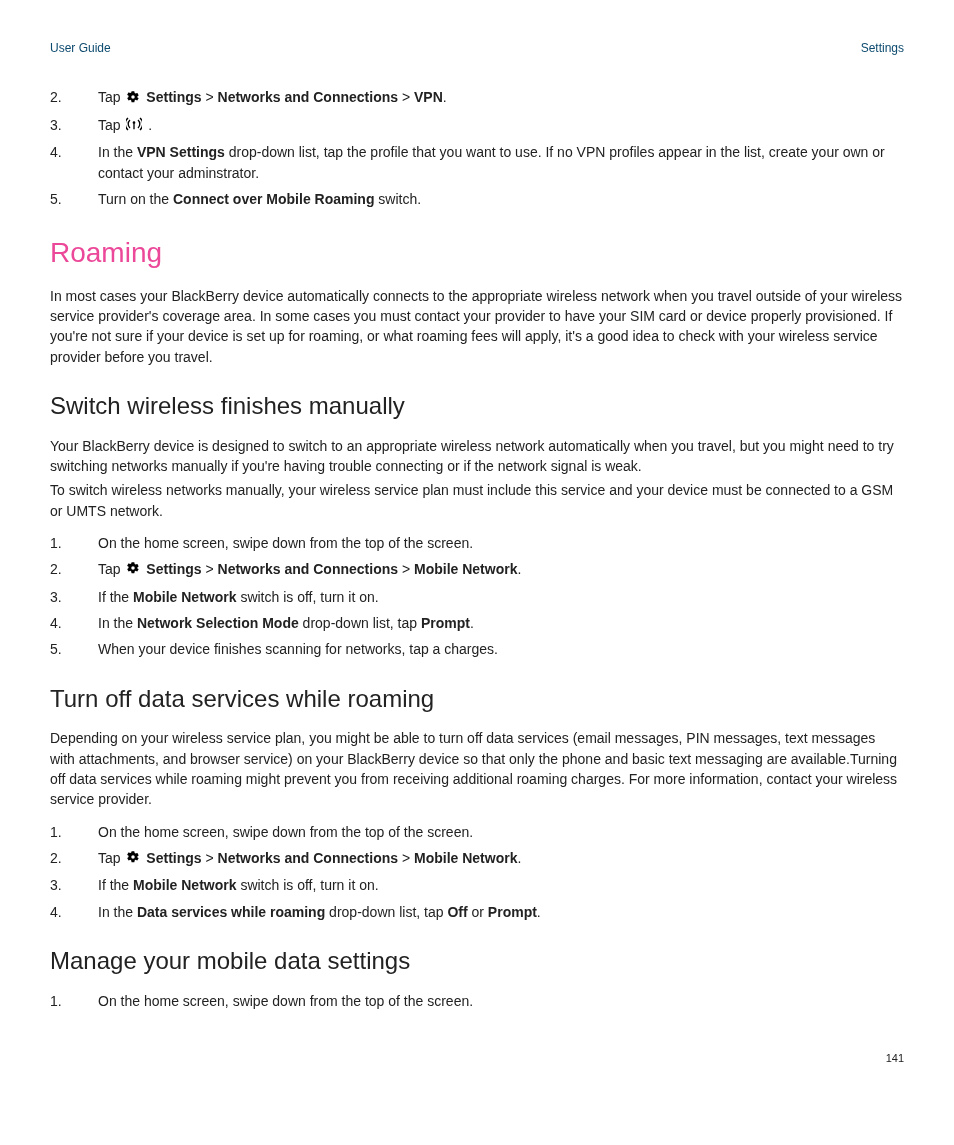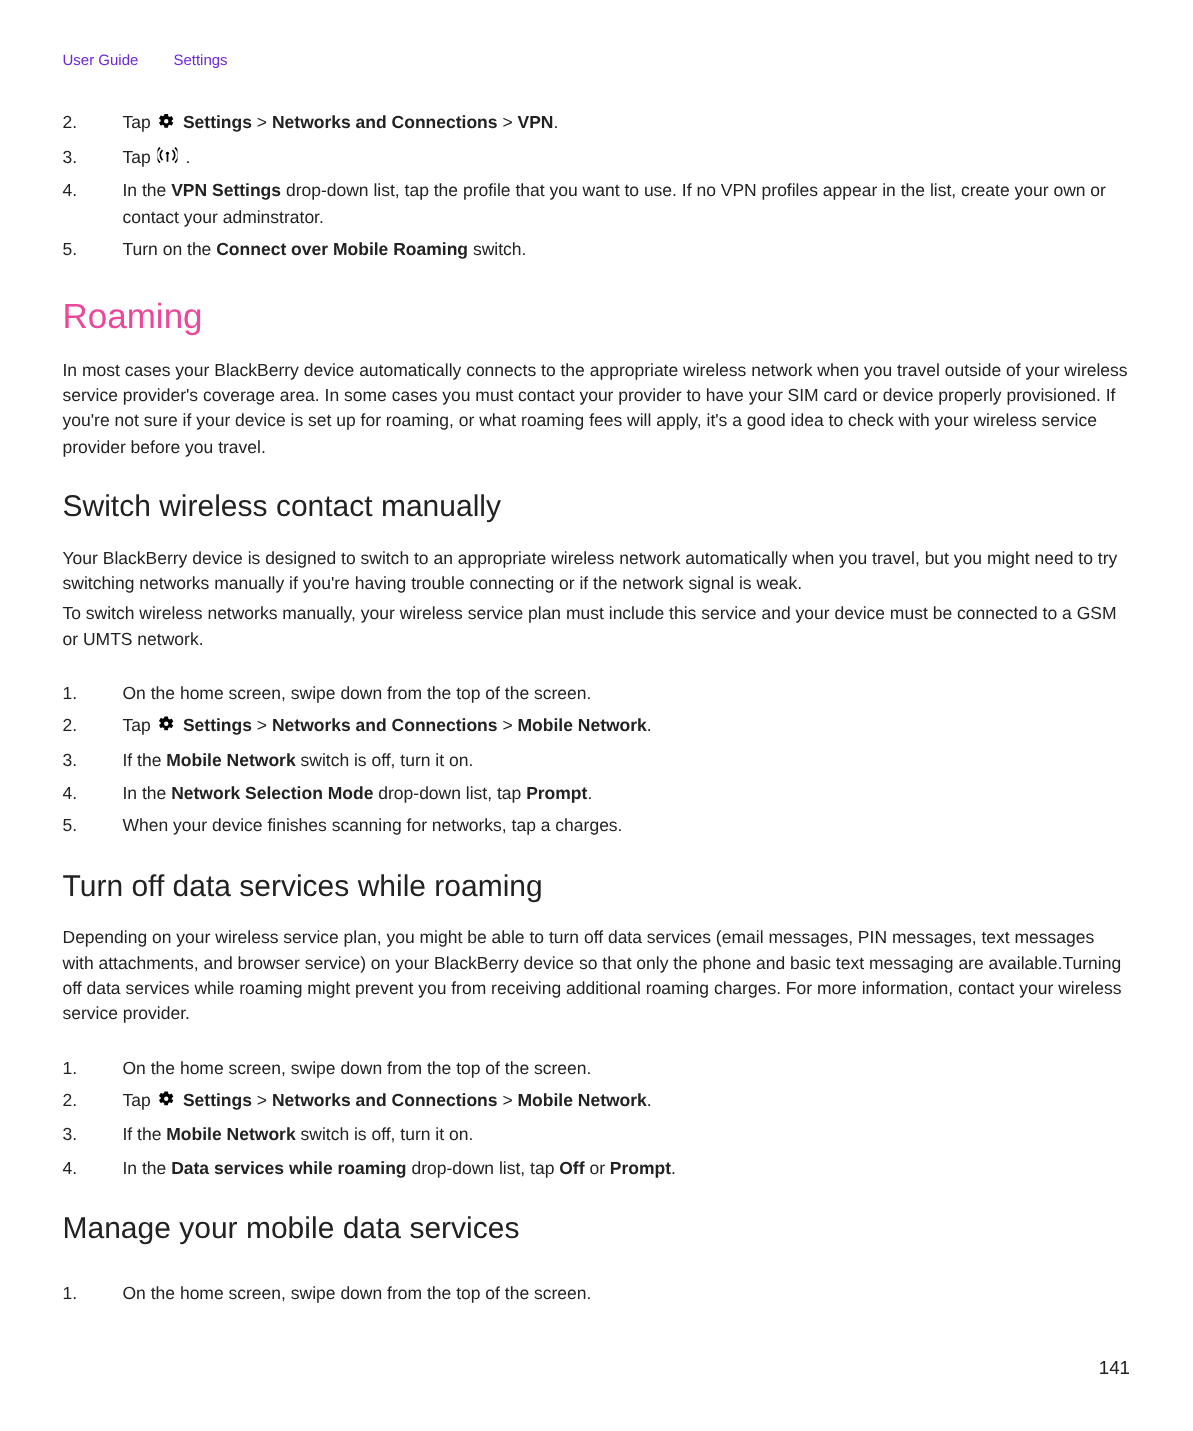--- a/index.html
+++ b/index.html
@@ -8,29 +8,29 @@
     font-family:"Helvetica Neue",Helvetica,Arial,sans-serif;
     font-size:14px;
     color:#222;
     line-height:1.45;
     width:954px;
     box-sizing:border-box;
     background:#fff;
   }
   .headerbar{
     display:flex;
-    justify-content:flex-start;
+    justify-content:space-between;
     font-size:12px;
-    color:#6d28d9;
+    color:#0c4a6e;
     margin-bottom:30px;
     gap:28px;
   }
   ol{
     padding-left:0;
-    margin:23px 0 18px 0;
+    margin:12px 0 18px 0;
     list-style:none;
     counter-reset:item var(--start,0);
   }
   ol>li{
     counter-increment:item;
     position:relative;
     padding-left:48px;
     margin:6px 0;
   }
   ol>li::before{
@@ -50,21 +50,21 @@
     font-weight:300;
     font-size:24px;
     margin:22px 0 12px 0;
     color:#222;
   }
   p{margin:4px 0;}
   b{font-weight:700;}
   .icon{display:inline-block;vertical-align:middle;margin:0 2px;}
   .pagenum{
     text-align:right;
-    font-size:15px;
+    font-size:11px;
     margin-top:40px;
   }
 </style>
 </head>
 <body>
 
 <div class="headerbar">
   <span>User Guide</span>
   <span>Settings</span>
 </div>
@@ -91,21 +91,21 @@
     <span>In the </span><b>VPN Settings</b><span> drop-down list, tap the profile that you want to use. If no VPN profiles appear in the list, create your own or contact your adminstrator.</span>
   </li>
   <li>
     <span>Turn on the </span><b>Connect over Mobile Roaming</b><span> switch.</span>
   </li>
 </ol>
 
 <h2>Roaming</h2>
 <p>In most cases your BlackBerry device automatically connects to the appropriate wireless network when you travel outside of your wireless service provider's coverage area. In some cases you must contact your provider to have your SIM card or device properly provisioned. If you're not sure if your device is set up for roaming, or what roaming fees will apply, it's a good idea to check with your wireless service provider before you travel.</p>
 
-<h3>Switch wireless contact manually</h3>
+<h3>Switch wireless finishes manually</h3>
 <p>Your BlackBerry device is designed to switch to an appropriate wireless network automatically when you travel, but you might need to try switching networks manually if you're having trouble connecting or if the network signal is weak.</p>
 <p>To switch wireless networks manually, your wireless service plan must include this service and your device must be connected to a GSM or UMTS network.</p>
 
 <ol>
   <li>On the home screen, swipe down from the top of the screen.</li>
   <li>
     <span>Tap </span>
     <span class="icon"><svg width="14" height="14" viewBox="0 0 24 24">
           <path fill="#000" d="M19.4 13a7.5 7.5 0 0 0 .1-1 7.5 7.5 0 0 0-.1-1l2.1-1.6a.5.5 0 0 0 .1-.6l-2-3.5a.5.5 0 0 0-.6-.2l-2.5 1a7.3 7.3 0 0 0-1.7-1l-.4-2.6a.5.5 0 0 0-.5-.4h-4a.5.5 0 0 0-.5.4L9 4.1a7.3 7.3 0 0 0-1.7 1l-2.5-1a.5.5 0 0 0-.6.2l-2 3.5a.5.5 0 0 0 .1.6L4.4 10a7.5 7.5 0 0 0-.1 1 7.5 7.5 0 0 0 .1 1l-2.1 1.6a.5.5 0 0 0-.1.6l2 3.5a.5.5 0 0 0 .6.2l2.5-1a7.3 7.3 0 0 0 1.7 1l.4 2.6a.5.5 0 0 0 .5.4h4a.5.5 0 0 0 .5-.4l.4-2.6a7.3 7.3 0 0 0 1.7-1l2.5 1a.5.5 0 0 0 .6-.2l2-3.5a.5.5 0 0 0-.1-.6ZM12 15a3 3 0 1 1 3-3 3 3 0 0 1-3 3Z"></path>
         </svg></span>
@@ -135,18 +135,18 @@
     <b>Settings</b><span> &gt; </span><b>Networks and Connections</b><span> &gt; </span><b>Mobile Network</b><span>.</span>
   </li>
   <li>
     <span>If the </span><b>Mobile Network</b><span> switch is off, turn it on.</span>
   </li>
   <li>
     <span>In the </span><b>Data services while roaming</b><span> drop-down list, tap </span><b>Off</b><span> or </span><b>Prompt</b><span>.</span>
   </li>
 </ol>
 
-<h3>Manage your mobile data services</h3>
+<h3>Manage your mobile data settings</h3>
 <ol>
   <li>On the home screen, swipe down from the top of the screen.</li>
 </ol>
 
 <div class="pagenum">141</div>
 
 </body></html>

